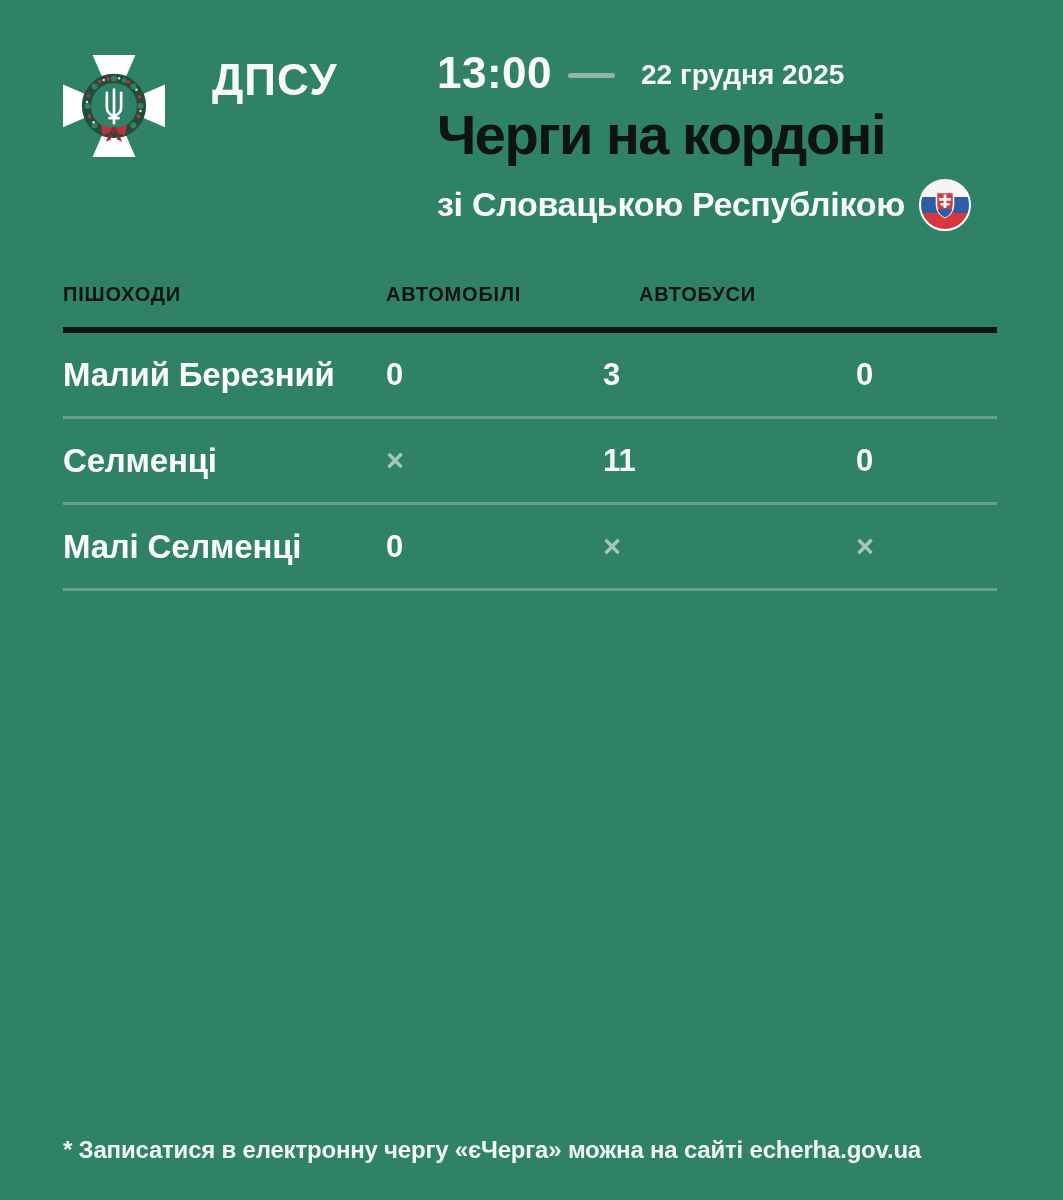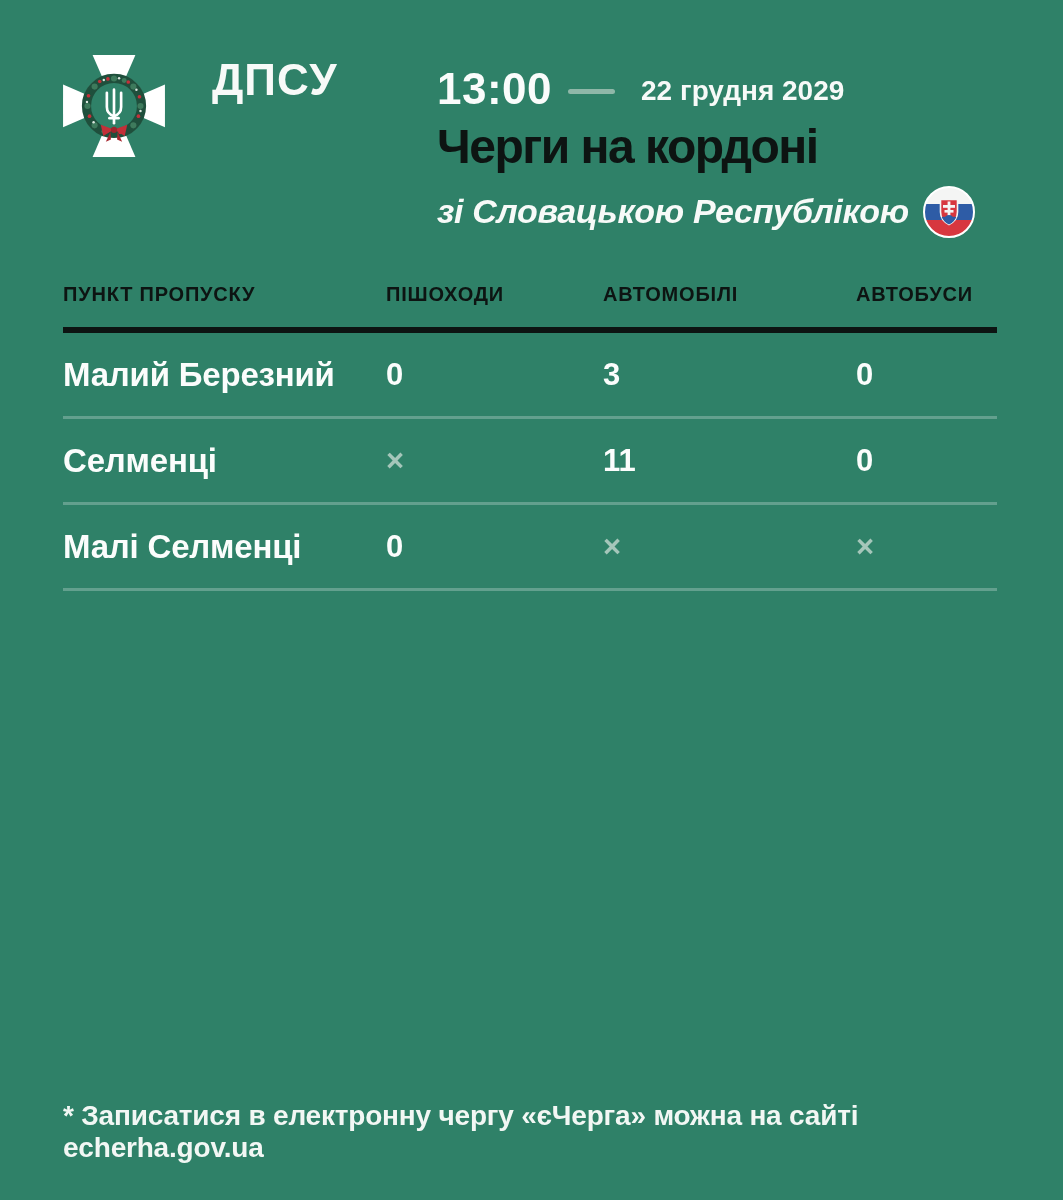--- a/index.html
+++ b/index.html
@@ -21,36 +21,36 @@
   }
   .brand .logo { width: 102px; height: 106px; flex: 0 0 auto; }
   .brand .org-abbr {
     margin-left: 22px;
     font-size: 44px; font-weight: 700; letter-spacing: 1px;
     color: #F7FAF8;
   }
 
   .head-right { position: absolute; left: 437px; top: 48px; width: 580px; }
 
-  .time-row { display: flex; align-items: center; margin-top: 16px; }
+  .time-row { display: flex; align-items: center; }
   .time { font-size: 44px; font-weight: 800; color: #FAFCFB; letter-spacing: 0.5px; }
   .time-sep {
     width: 47px; height: 5px; border-radius: 3px;
     background: #8FB7A8; margin: 4px 26px 0 16px;
   }
   .date { font-size: 28px; font-weight: 700; color: #F7FAF8; margin-top: 4px; }
 
   .page-title {
     margin-top: 6px;
-    font-size: 48px; font-weight: 800; letter-spacing: -1.5px;
+    font-size: 56px; font-weight: 800; letter-spacing: -1.5px;
     color: #0D1412; line-height: 1.12;
   }
 
   .subtitle-row { display: flex; align-items: center; margin-top: 12px; }
-  .subtitle { font-size: 34px; font-weight: 700; color: #F7FAF8; letter-spacing: -0.3px; font-style: italic; }
+  .subtitle { font-size: 34px; font-weight: 700; color: #F7FAF8; letter-spacing: -0.3px; }
   .flag { width: 52px; height: 52px; margin-left: 14px; flex: 0 0 auto; }
 
   
   .queues { margin: 0 66px 0 63px; width: 934px; }
 
   .grid-row {
     display: grid;
     grid-template-columns: 323px 217px 217px 177px;
     align-items: center;
   }
@@ -67,21 +67,21 @@
   }
 
   .t-row { height: 86px; border-bottom: 3px solid rgba(255,255,255,0.25); }
   .t-row .name { font-size: 33px; font-weight: 700; color: #FBFDFC; letter-spacing: -0.2px; }
   .t-row .value { font-size: 31px; font-weight: 700; color: #FBFDFC; }
   .t-row .value.closed { color: #A5C6BA; font-weight: 700; }
 
   
   .footer-note {
     position: absolute; left: 63px; bottom: 36px;
-    font-size: 28px; font-weight: 700; color: #F2F7F4; letter-spacing: -0.2px;
+    font-size: 24px; font-weight: 700; color: #F2F7F4; letter-spacing: -0.2px; text-align: center;
   }
 </style>
 </head>
 <body>
 
 <header class="header">
 
   <div class="brand">
 
     <svg class="logo" viewBox="0 0 100 104" aria-hidden="true">
@@ -144,21 +144,21 @@
         <circle cx="50" cy="73.5" r="3" fill="#9E242C"></circle>
       </g>
     </svg>
     <div class="org-abbr">ДПСУ</div>
   </div>
 
   <div class="head-right">
     <div class="time-row">
       <span class="time">13:00</span>
       <span class="time-sep"></span>
-      <span class="date">22 грудня 2029</span>
+      <span class="date">22 грудня 2025</span>
     </div>
     <h1 class="page-title">Черги на кордоні</h1>
     <div class="subtitle-row">
       <span class="subtitle">зі Словацькою Республікою</span>
 
       <svg class="flag" viewBox="0 0 52 52" aria-hidden="true">
         <defs>
           <clipPath id="flagClip">
               <circle cx="26" cy="26" r="25"></circle>
             </clipPath>
@@ -183,21 +183,20 @@
           </g>
         </g>
         <circle cx="26" cy="26" r="25" fill="none" stroke="#FFFFFF" stroke-width="2"></circle>
       </svg>
     </div>
   </div>
 </header>
 
 <section class="queues">
   <div class="grid-row t-head">
-    <div class="cell">Пункт пропуску</div>
     <div class="cell center">Пішоходи</div>
     <div class="cell center">Автомобілі</div>
     <div class="cell center col-bus">Автобуси</div>
   </div>
   <hr class="head-rule">
 
   <div class="grid-row t-row">
     <div class="cell name">Малий Березний</div>
     <div class="cell center value">0</div>
     <div class="cell center value">3</div>

